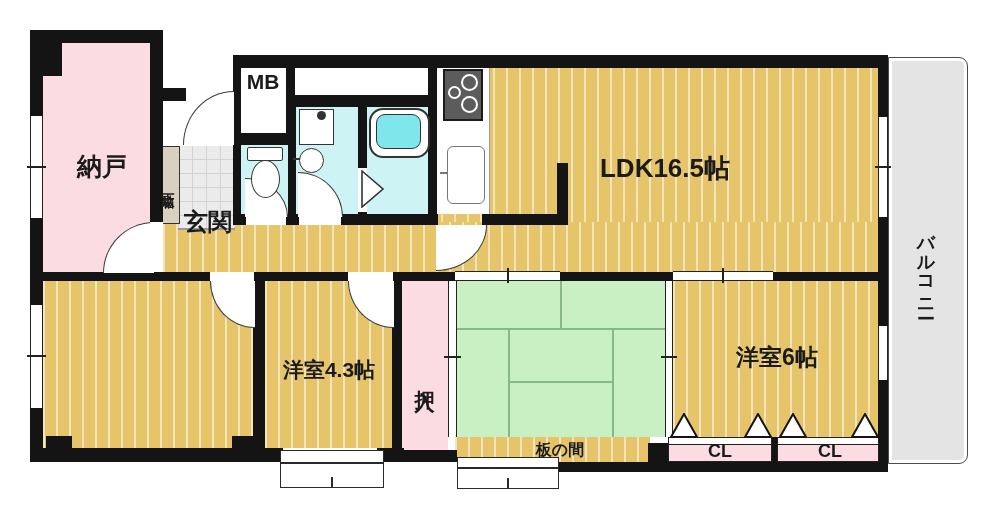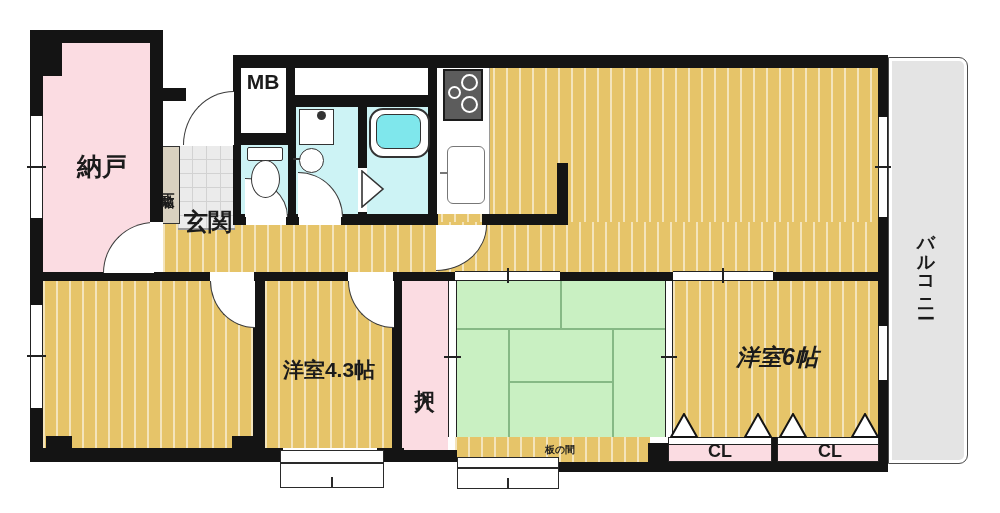--- a/index.html
+++ b/index.html
@@ -183,21 +183,22 @@
       <div class="cl-top"></div>
     </div>
   <div class="cl-box" style="left:777px;top:437px;width:102px;height:25px;box-sizing:border-box;">
       <div class="cl-top"></div>
     </div>
 
   <div class="lbl" style="left:47px;top:138px;width:110px;height:34px;font-size:25px;margin-top:11px;">納戸</div>
   <div class="lbl vlbl" style="left:158px;top:150px;width:20px;height:70px;font-size:12.5px;">下駄箱</div>
   <div class="lbl" style="left:178px;top:205px;width:60px;height:34px;font-size:24px;">玄関</div>
   <div class="lbl" style="left:235px;top:66px;width:56px;height:30px;font-size:21px;">MB</div>
+  <div class="lbl" style="left:560px;top:148px;width:210px;height:40px;font-size:26px;">LDK16.5帖</div>
   <div class="lbl vlbl" style="left:910px;top:205px;width:32px;height:120px;font-size:18px;">バルコニー</div>
   <div class="lbl" style="left:262px;top:352px;width:134px;height:34px;font-size:21px;">洋室4.3帖</div>
   <div class="lbl vlbl" style="left:408px;top:330px;width:34px;height:90px;font-size:20px;">押入</div>
-  <div class="lbl" style="left:510px;top:440px;width:100px;height:20px;font-size:10px;">板の間</div>
-  <div class="lbl" style="left:697px;top:340px;width:160px;height:34px;font-size:23px;font-style:italic;">洋室6帖</div>
+  <div class="lbl" style="left:510px;top:440px;width:100px;height:20px;font-size:16px;">板の間</div>
+  <div class="lbl" style="left:697px;top:340px;width:160px;height:34px;font-size:23px;">洋室6帖</div>
   <div class="lbl" style="left:680px;top:441px;width:80px;height:20px;font-size:18px;">CL</div>
   <div class="lbl" style="left:790px;top:441px;width:80px;height:20px;font-size:18px;">CL</div>
 
 </div>
 
 </body></html>

